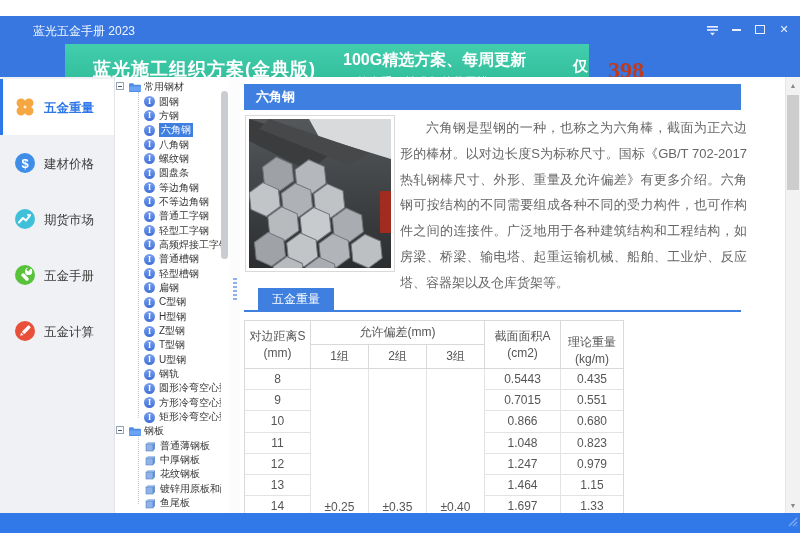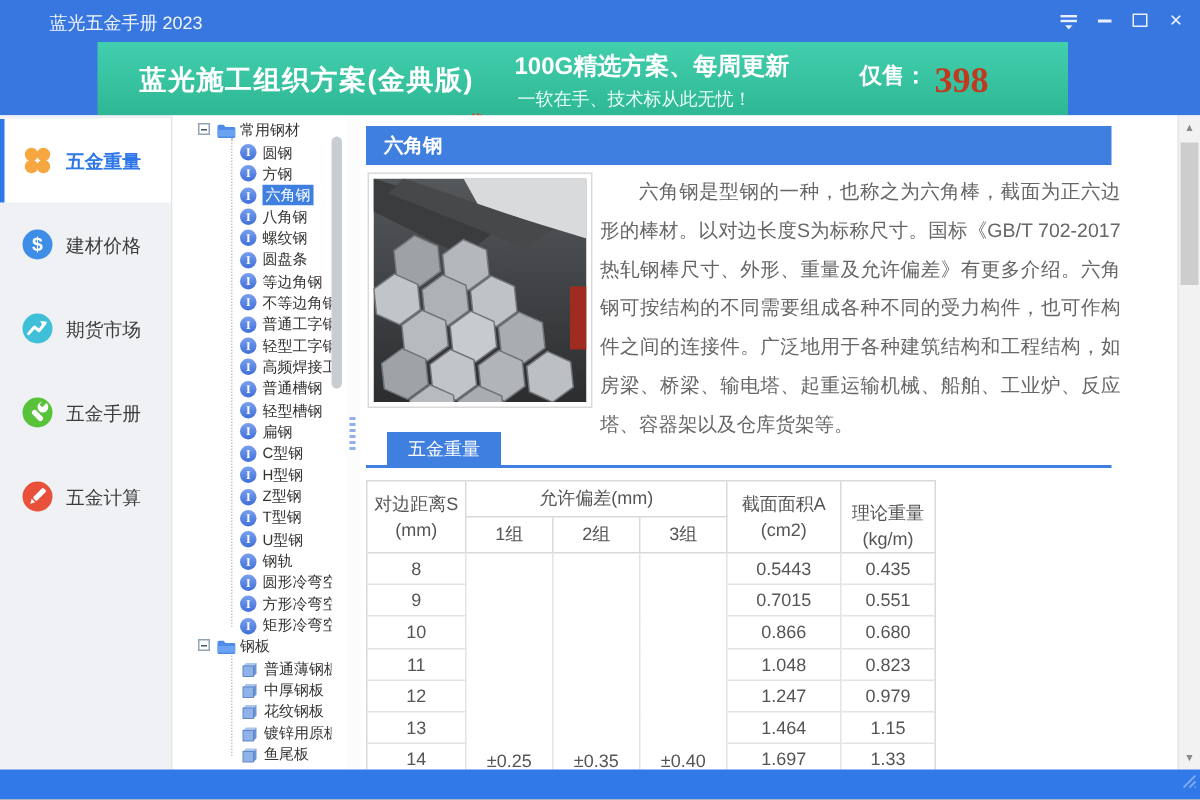--- a/index.html
+++ b/index.html
@@ -1,47 +1,47 @@
 <!DOCTYPE html>
 <html><head>
 <meta charset="utf-8">
 <style>
   html,body{margin:0;padding:0;background:#888;}
   .screen{position:relative;width:800px;height:533px;overflow:hidden;background:#fff;
           font-family:"Liberation Sans","DejaVu Sans",sans-serif;-webkit-font-smoothing:antialiased;}
   
-  .top{position:absolute;left:0;top:0;width:800px;height:77px;background:#3877e0;}
+  .top{position:absolute;left:0;top:16px;width:800px;height:77px;background:#3877e0;}
   .app-title{position:absolute;left:33px;top:7px;font-size:12px;color:#f0f5ff;}
   .win-controls{position:absolute;right:4px;top:0;height:27px;display:flex;align-items:center;}
   .wc{width:24px;height:20px;display:flex;align-items:center;justify-content:center;color:#e9efff;cursor:pointer;}
   .wc-min i{display:block;width:9px;height:2px;background:#e9efff;}
   .wc-max i{display:block;width:8px;height:7px;border:1.5px solid #e9efff;}
   .wc-close{font-size:11px;}
   
-  .banner{position:absolute;left:65px;top:28px;width:647px;height:49px;cursor:pointer;
+  .banner{position:absolute;left:65px;top:28px;width:524px;height:49px;cursor:pointer;
           background:linear-gradient(180deg,#42cfad,#2eb795);}
   .promo-product{position:absolute;left:28px;top:13px;font-size:18px;font-weight:bold;color:#fff;letter-spacing:1px;}
   .promo-badge{position:absolute;left:240px;top:5px;font-size:12px;font-weight:bold;color:#e8402b;margin-top:40px;}
   .promo-headline{position:absolute;left:278px;top:6px;font-size:16px;font-weight:bold;color:#fff;}
   .promo-subline{position:absolute;left:280px;top:30px;font-size:12px;color:#e8fff8;}
   .promo-price{position:absolute;left:508px;top:13px;display:flex;align-items:flex-start;}
   .price-label{font-size:15px;font-weight:bold;color:#fff;}
   .price-value{margin-left:5px;font-family:"Liberation Serif","DejaVu Serif",serif;font-size:24px;font-weight:bold;color:#bf3a1e;}
   
   .body{position:absolute;left:0;top:77px;width:800px;height:436px;background:#fff;}
   
   .sidebar{position:absolute;left:0;top:0;width:115px;height:436px;background:#eff1f4;border-right:1px solid #e2e4e8;box-sizing:border-box;padding-top:2px;}
   .side-item{position:relative;height:56px;cursor:pointer;}
   .side-item .s-icon{position:absolute;left:14px;top:17px;width:22px;height:22px;}
   .side-item .s-lbl{position:absolute;left:44px;top:21px;font-size:12.5px;color:#3c3c3c;}
   .side-item.active{background:#fff;box-shadow:inset 3px 0 0 #2e77e8;}
   .side-item.active .s-lbl{color:#2e77e8;font-weight:bold;}
   
   .tree-panel{position:absolute;left:115px;top:0;width:115px;height:436px;background:#fff;overflow:hidden;}
-  .tree{position:absolute;left:16px;top:3px;right:9px;}
+  .tree{position:absolute;left:0;top:3px;right:9px;}
   .tree-row{position:relative;height:14.35px;display:flex;align-items:center;font-size:10px;color:#333;cursor:pointer;white-space:nowrap;overflow:hidden;}
   .toggle{position:absolute;left:1px;top:2px;width:8px;height:8px;border:1px solid #93a3b3;background:#fff;box-sizing:border-box;}
   .toggle::after{content:"";position:absolute;left:1px;top:2.5px;width:4px;height:1px;background:#44556a;}
   .folder-ic{margin-left:13px;flex:none;display:flex;}
   .folder-lbl{margin-left:3px;}
   .tree-item{padding-left:29px;}
   .ibadge{flex:none;width:11px;height:11px;border-radius:50%;background:linear-gradient(#7aa0ee,#3f6fd8);
           color:#fff;font-family:"Liberation Serif","DejaVu Serif",serif;font-weight:bold;font-size:8px;
           display:flex;align-items:center;justify-content:center;}
   .plate-ic{flex:none;display:flex;}

